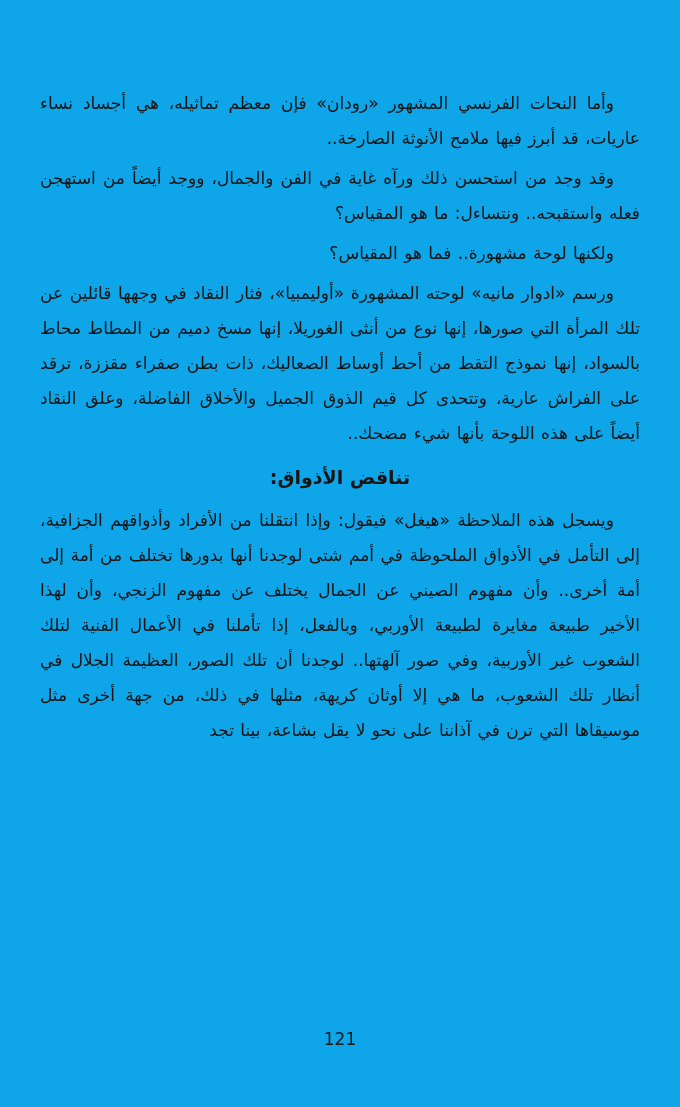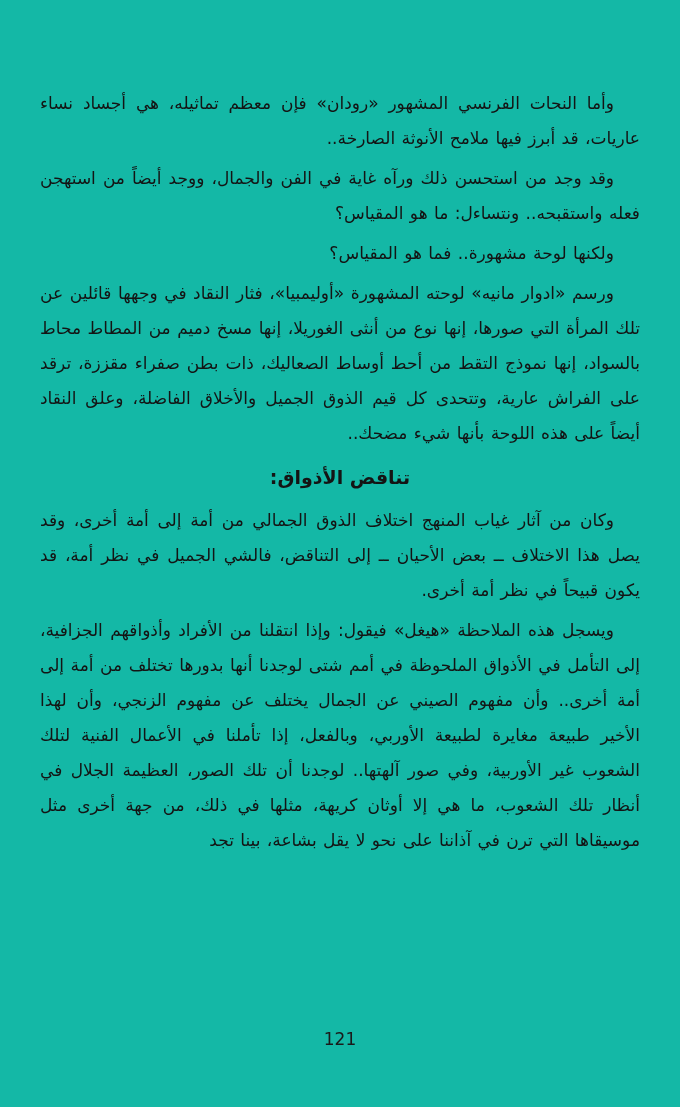--- a/index.html
+++ b/index.html
@@ -5,21 +5,21 @@
   html, body {
     margin: 0;
     padding: 0;
     background: #e9e9e9;
   }
   .page {
     position: relative;
     width: 680px;
     height: 1107px;
     margin: 0 auto;
-    background: #14b8a6;
+    background: #0ea5e9;
     color: #141414;
     direction: rtl;
     font-family: "DejaVu Sans", sans-serif;
     overflow: hidden;
     box-sizing: border-box;
   }
   .content {
     position: absolute;
     top: 86px;
     right: 40px;
@@ -64,20 +64,19 @@
 
     <p class="para">وقد وجد من استحسن ذلك ورآه غاية في الفن والجمال، ووجد أيضاً من استهجن فعله واستقبحه.. ونتساءل: ما هو المقياس؟</p>
 
     <p class="para">ولكنها لوحة مشهورة.. فما هو المقياس؟</p>
 
     <p class="para">ورسم «ادوار مانيه» لوحته المشهورة «أوليمبيا»، فثار النقاد في وجهها قائلين عن تلك المرأة التي صورها، إنها نوع من أنثى الغوريلا، إنها مسخ دميم من المطاط محاط بالسواد، إنها نموذج التقط من أحط أوساط الصعاليك، ذات بطن صفراء مقززة، ترقد على الفراش عارية، وتتحدى كل قيم الذوق الجميل والأخلاق الفاضلة، وعلق النقاد أيضاً على هذه اللوحة بأنها شيء مضحك..</p>
 
 
     <h2 class="section-heading">تناقض الأذواق:</h2>
 
-    <p class="para">وكان من آثار غياب المنهج اختلاف الذوق الجمالي من أمة إلى أمة أخرى، وقد يصل هذا الاختلاف ــ بعض الأحيان ــ إلى التناقض، فالشي الجميل في نظر أمة، قد يكون قبيحاً في نظر أمة أخرى.</p>
 
     <p class="para">ويسجل هذه الملاحظة «هيغل» فيقول: وإذا انتقلنا من الأفراد وأذواقهم الجزافية، إلى التأمل في الأذواق الملحوظة في أمم شتى لوجدنا أنها بدورها تختلف من أمة إلى أمة أخرى.. وأن مفهوم الصيني عن الجمال يختلف عن مفهوم الزنجي، وأن لهذا الأخير طبيعة مغايرة لطبيعة الأوربي، وبالفعل، إذا تأملنا في الأعمال الفنية لتلك الشعوب غير الأوربية، وفي صور آلهتها.. لوجدنا أن تلك الصور، العظيمة الجلال في أنظار تلك الشعوب، ما هي إلا أوثان كريهة، مثلها في ذلك، من جهة أخرى مثل موسيقاها التي ترن في آذاننا على نحو لا يقل بشاعة، بينا تجد</p>
 
   </div>
 
   <div class="page-number">121</div>
 </div>
 
 </body></html>

